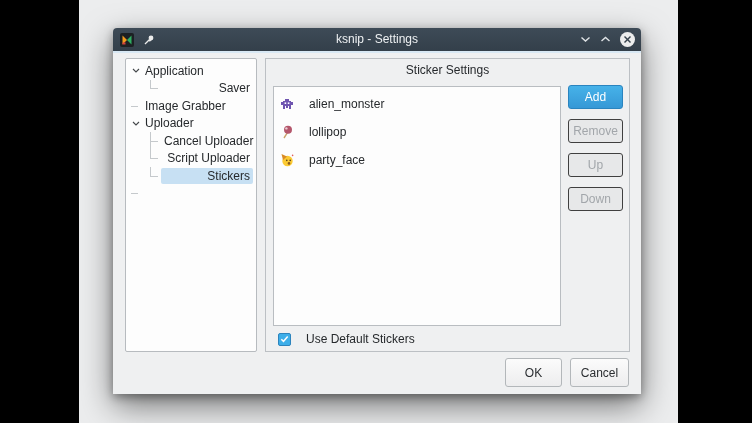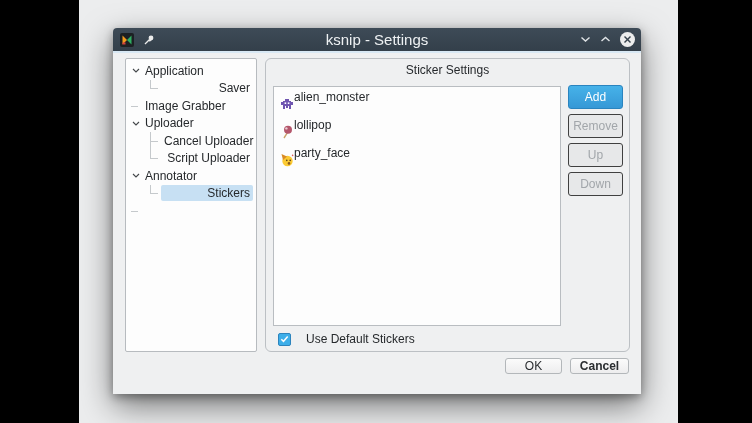--- a/index.html
+++ b/index.html
@@ -8,21 +8,21 @@
   .desktop{position:absolute;left:79px;top:0;width:599px;height:423px;background:#ecedee;}
 
   
   .window{position:absolute;left:113px;top:28px;width:528px;height:366px;background:#eff0f1;
           border-radius:4px 4px 0 0;
           box-shadow:0 12px 32px rgba(0,0,0,.5),0 3px 10px rgba(0,0,0,.35);}
   .titlebar{position:absolute;left:0;top:0;right:0;height:23px;
             background:linear-gradient(#3e4b57,#333f4a);border-radius:4px 4px 0 0;}
   .tb-accent{position:absolute;left:0;top:23px;right:0;height:2px;background:#d8e8f4;}
   .tb-title{position:absolute;left:0;right:0;top:0;height:23px;line-height:23px;text-align:center;
-            color:#eef1f3;font-size:15px;}
+            color:#eef1f3;font-size:12px;}
   .tb-left{position:absolute;left:7px;top:0;height:23px;display:flex;align-items:center;gap:9px;}
   .tb-right{position:absolute;right:6px;top:0;height:23px;display:flex;align-items:center;gap:9px;}
   .close-btn{width:15px;height:15px;border-radius:50%;background:#eceded;
              display:flex;align-items:center;justify-content:center;}
   .icon{display:flex;align-items:center;justify-content:center;}
 
   
   .tree-panel{position:absolute;left:12px;top:30px;width:132px;height:294px;background:#fdfdfd;
               border:1px solid #b7bbbf;border-radius:2px;box-sizing:border-box;}
   .tree{position:absolute;left:1px;top:3px;right:1px;}
@@ -33,42 +33,42 @@
   .branch.mid::before{content:"";position:absolute;left:1px;top:0;bottom:0;width:1px;background:#c5c9cc;}
   .branch.end::before{content:"";position:absolute;left:1px;top:0;height:50%;width:1px;background:#c5c9cc;}
   .branch.rootleaf::after{width:7px;}
   .lvl1{padding-left:22px;text-align:right;}
   .tree-label{flex:1;font-size:12px;color:#26292c;padding:1px 3px;margin-right:2px;
               white-space:nowrap;border-radius:2px;}
   .tree-row.selected .tree-label{background:#c7e0f3;}
 
   
   .groupbox{position:absolute;left:152px;top:30px;width:365px;height:294px;box-sizing:border-box;
-            border:1px solid #bcc0c4;border-radius:6px;}
+            border:1px solid #bcc0c4;border-radius:0;}
   .group-title{position:absolute;left:0;right:0;top:4px;text-align:center;font-size:12px;color:#26292c;}
   .sticker-list{position:absolute;left:7px;top:27px;width:288px;height:240px;box-sizing:border-box;
                 background:#fdfdfd;border:1px solid #b9bdc1;padding-top:3px;}
-  .sticker-row{display:flex;height:28px;padding-left:6px;gap:0;}
+  .sticker-row{display:flex;align-items:center;height:28px;padding-left:6px;gap:15px;}
   .sticker-label{font-size:12px;color:#26292c;}
-  .btn-col{position:absolute;left:302px;top:26px;width:55px;display:flex;flex-direction:column;gap:5px;}
+  .btn-col{position:absolute;left:302px;top:26px;width:55px;display:flex;flex-direction:column;gap:10px;}
   .action-btn{height:24px;border-radius:3px;font-size:12px;display:flex;align-items:center;
               justify-content:center;box-sizing:border-box;}
   .action-btn.primary{background:linear-gradient(#46b2e9,#3698d6);border:1px solid #2a84bf;color:#fff;}
   .action-btn.disabled{background:#e7e8e9;border:1px solid #404040;color:#a2a6aa;}
   .cb-row{position:absolute;left:12px;top:273px;display:flex;align-items:center;gap:15px;}
   .checkbox{width:13px;height:13px;box-sizing:border-box;background:#3daee9;border:1px solid #2d84bd;
             border-radius:2px;display:flex;align-items:center;justify-content:center;}
   .cb-label{font-size:12px;color:#26292c;}
 
   
-  .dlg-btn{position:absolute;height:16px;box-sizing:border-box;border:1px solid #b3b7ba;border-radius:3px;
+  .dlg-btn{position:absolute;height:29px;box-sizing:border-box;border:1px solid #b3b7ba;border-radius:3px;
            background:linear-gradient(#fbfbfb,#ededee);font-size:12px;color:#2b2e31;
            display:flex;align-items:center;justify-content:center;}
   .ok-btn{left:392px;top:330px;width:57px;}
-  .cancel-btn{left:457px;top:330px;width:59px;font-weight:bold;}
+  .cancel-btn{left:457px;top:330px;width:59px;}
 </style>
 </head>
 <body>
 
 <div class="stage">
   <div class="desktop"></div>
 
   <div class="window">
 
     <div class="titlebar">
@@ -145,28 +145,20 @@
         <div class="tree-row lvl1">
           <span class="branch mid"></span>
           <span class="tree-label">Cancel Uploader</span>
         </div>
 
         <div class="tree-row lvl1">
           <span class="branch end"></span>
           <span class="tree-label">Script Uploader</span>
         </div>
 
-        <div class="tree-row">
-          <span class="expander icon">
-            <svg width="8" height="5" viewBox="0 0 8 5">
-                <polyline points="1,1 4,4 7,1" fill="none" stroke="#44484b" stroke-width="1.1"></polyline>
-              </svg>
-          </span>
-          <span class="tree-label">Annotator</span>
-        </div>
 
         <div class="tree-row lvl1 selected">
           <span class="branch end"></span>
           <span class="tree-label">Stickers</span>
         </div>
 
         <div class="tree-row">
           <span class="branch rootleaf"></span>
         </div>
 

